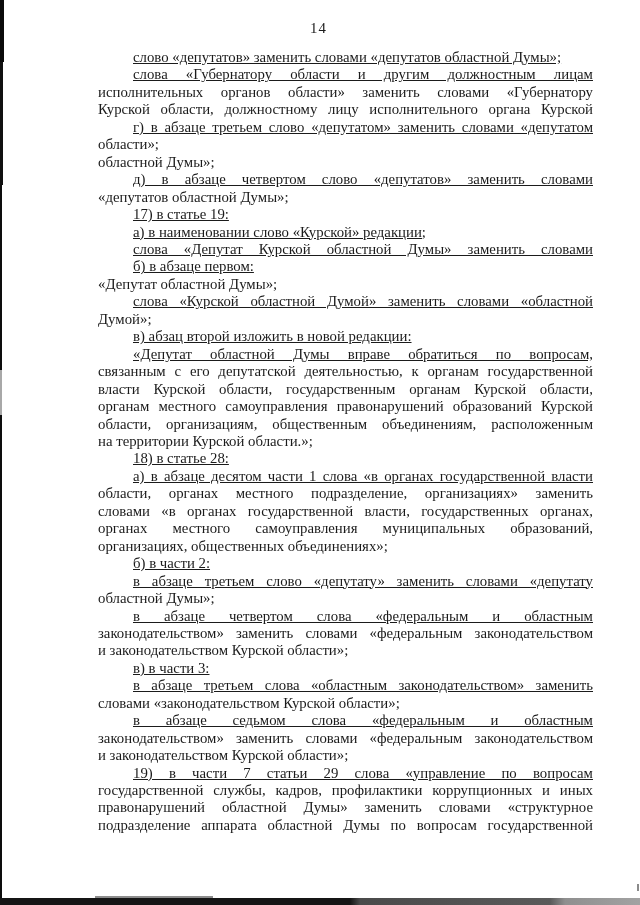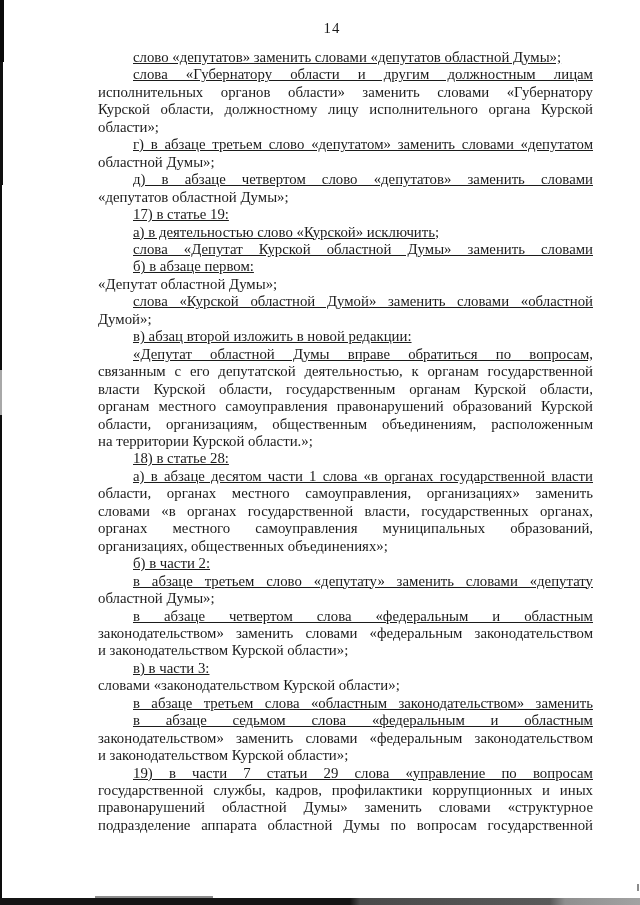--- a/index.html
+++ b/index.html
@@ -14,21 +14,21 @@
     background: #ffffff;
     overflow: hidden;
     font-family: "Liberation Serif", "DejaVu Serif", serif;
     color: #1b1b1b;
   }
   .page-number {
     position: absolute;
     top: 20px;
     left: 310px;
     width: 44px;
-    text-align: center;
+    text-align: left;
     font-size: 14.8px;
     letter-spacing: 1px;
   }
   .text-block {
     position: absolute;
     left: 98px;
     top: 49px;
     width: 495px;
     font-size: 14.8px;
     line-height: 17.45px;
@@ -109,54 +109,54 @@
 <body>
 
 <div class="page">
   <div class="page-number">14</div>
 
   <div class="text-block">
       <div class="line indent">слово «депутатов» заменить словами «депутатов областной Думы»;</div>
       <div class="line indent justify">слова «Губернатору области и другим должностным лицам</div>
       <div class="line justify">исполнительных органов области» заменить словами «Губернатору</div>
       <div class="line justify">Курской области, должностному лицу исполнительного органа Курской</div>
+      <div class="line indent justify">г) в абзаце третьем слово «депутатом» заменить словами «депутатом</div>
       <div class="line">области»;</div>
-      <div class="line indent justify">г) в абзаце третьем слово «депутатом» заменить словами «депутатом</div>
       <div class="line">областной Думы»;</div>
       <div class="line indent justify">д) в абзаце четвертом слово «депутатов» заменить словами</div>
       <div class="line">«депутатов областной Думы»;</div>
       <div class="line indent">17) в статье 19:</div>
-      <div class="line indent">а) в деятельностью слово «Курской» исключить;</div>
+      <div class="line indent">а) в наименовании слово «Курской» редакции;</div>
       <div class="line indent justify">слова «Депутат Курской областной Думы» заменить словами</div>
       <div class="line indent">б) в абзаце первом:</div>
       <div class="line">«Депутат областной Думы»;</div>
       <div class="line indent justify">слова «Курской областной Думой» заменить словами «областной</div>
       <div class="line">Думой»;</div>
       <div class="line indent">в) абзац второй изложить в новой редакции:</div>
       <div class="line indent justify">«Депутат областной Думы вправе обратиться по вопросам,</div>
       <div class="line justify">связанным с его депутатской деятельностью, к органам государственной</div>
       <div class="line justify">власти Курской области, государственным органам Курской области,</div>
       <div class="line justify">органам местного самоуправления правонарушений образований Курской</div>
       <div class="line justify">области, организациям, общественным объединениям, расположенным</div>
       <div class="line">на территории Курской области.»;</div>
       <div class="line indent">18) в статье 28:</div>
       <div class="line indent justify">а) в абзаце десятом части 1 слова «в органах государственной власти</div>
-      <div class="line justify">области, органах местного самоуправления, организациях» заменить</div>
+      <div class="line justify">области, органах местного подразделение, организациях» заменить</div>
       <div class="line justify">словами «в органах государственной власти, государственных органах,</div>
       <div class="line justify">органах местного самоуправления муниципальных образований,</div>
       <div class="line">организациях, общественных объединениях»;</div>
       <div class="line indent">б) в части 2:</div>
       <div class="line indent justify">в абзаце третьем слово «депутату» заменить словами «депутату</div>
       <div class="line">областной Думы»;</div>
       <div class="line indent justify">в абзаце четвертом слова «федеральным и областным</div>
       <div class="line justify">законодательством» заменить словами «федеральным законодательством</div>
       <div class="line">и законодательством Курской области»;</div>
       <div class="line indent">в) в части 3:</div>
+      <div class="line indent justify">в абзаце третьем слова «областным законодательством» заменить</div>
       <div class="line">словами «законодательством Курской области»;</div>
-      <div class="line indent justify">в абзаце третьем слова «областным законодательством» заменить</div>
       <div class="line indent justify">в абзаце седьмом слова «федеральным и областным</div>
       <div class="line justify">законодательством» заменить словами «федеральным законодательством</div>
       <div class="line">и законодательством Курской области»;</div>
       <div class="line indent justify">19) в части 7 статьи 29 слова «управление по вопросам</div>
       <div class="line justify">государственной службы, кадров, профилактики коррупционных и иных</div>
       <div class="line justify">правонарушений областной Думы» заменить словами «структурное</div>
       <div class="line justify">подразделение аппарата областной Думы по вопросам государственной</div>
     </div>
 
   <div class="scan-left"></div>

